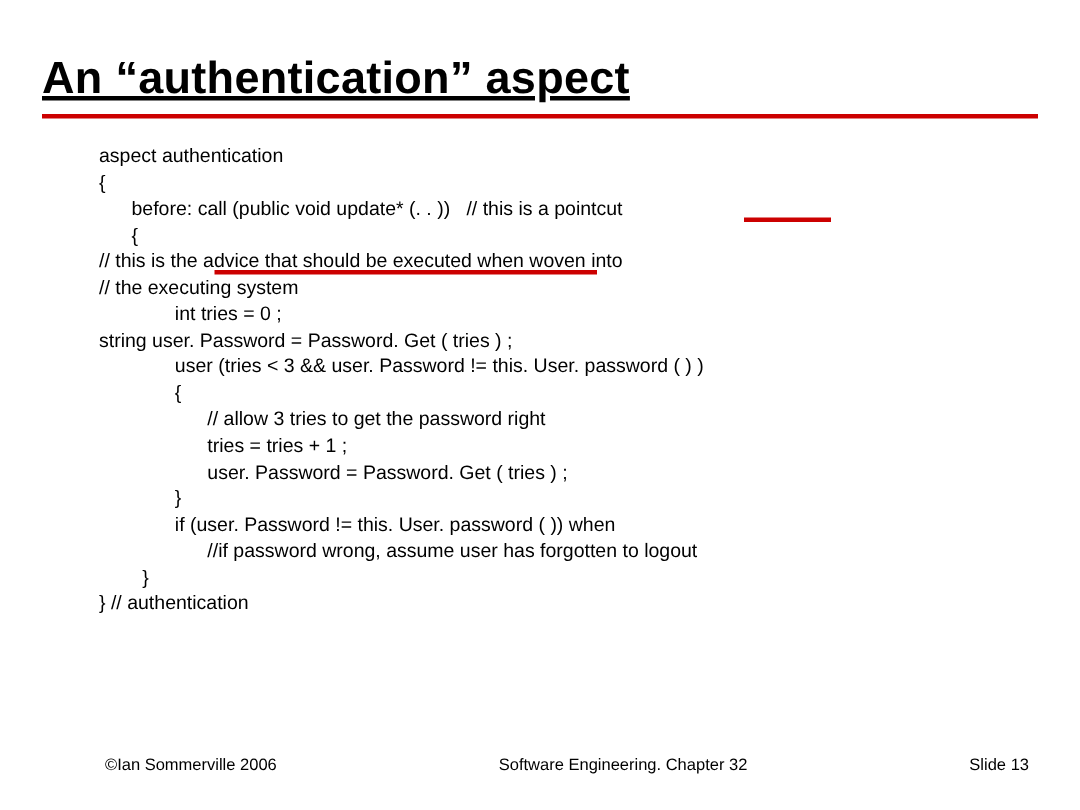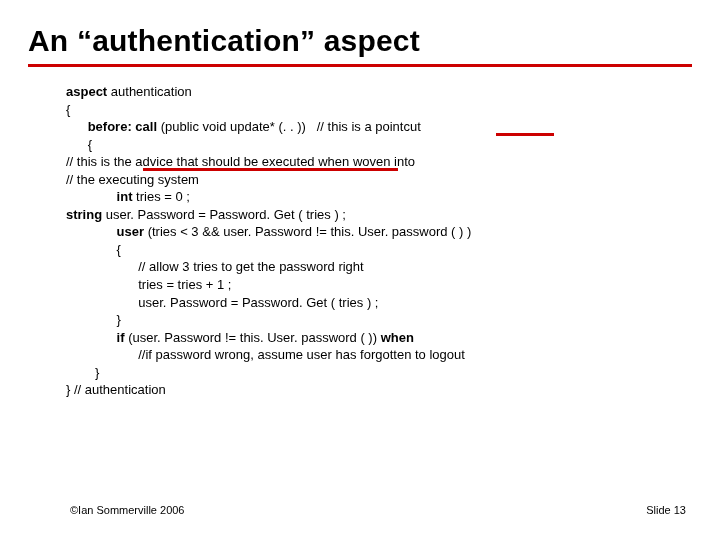--- a/index.html
+++ b/index.html
@@ -15,39 +15,40 @@
   .slide {
     position: relative;
     width: 720px;
     height: 540px;
     box-sizing: border-box;
     padding: 24px 28px 0 28px;
   }
   .title {
     font-size: 30px;
     font-weight: bold;
-    margin: 0 0 6px 0;
+    margin: 12px 0 6px 0;
     letter-spacing: 0.2px;
+    text-decoration: underline;
   }
   .hr-red {
     border: none;
     border-top: 3px solid #cc0000;
     margin: 0 0 16px 0;
   }
   .code-wrap {
     position: relative;
     font-family: Verdana, Arial, sans-serif;
     font-size: 13px;
     line-height: 1.35;
     padding-left: 38px;
   }
   .code-line {
     white-space: pre;
   }
-  .b { font-weight: bold; }
+  .b { font-weight: normal; }
   .underline-red {
     position: absolute;
     height: 3px;
     background: #cc0000;
   }
   .footer {
     position: absolute;
     left: 0;
     right: 0;
     bottom: 24px;
@@ -101,16 +102,17 @@
     <div class="code-line">        }</div>
     <div class="code-line">} // authentication</div>
 
     <div class="underline-red" style="left:468px; top:50px; width:58px;"></div>
     <div class="underline-red" style="left:115px; top:85px; width:255px;"></div>
 
   </div>
 
   <div class="footer">
     <div class="left">©Ian Sommerville 2006</div>
+    <div class="center">Software Engineering. Chapter 32</div>
     <div class="right">Slide 13</div>
   </div>
 
 </div>
 
 </body></html>

